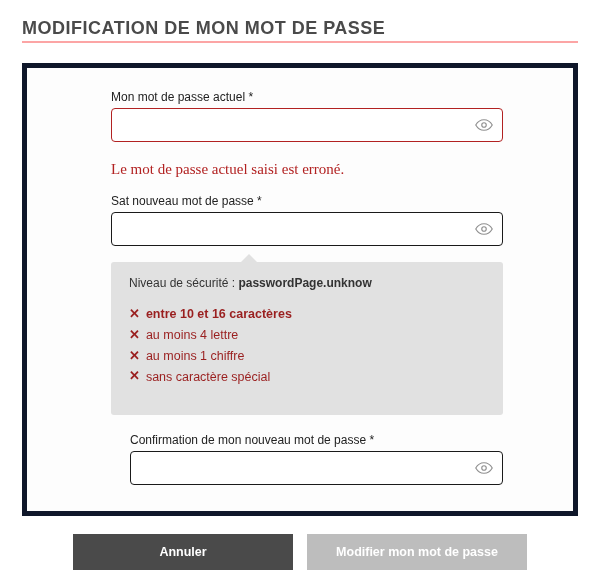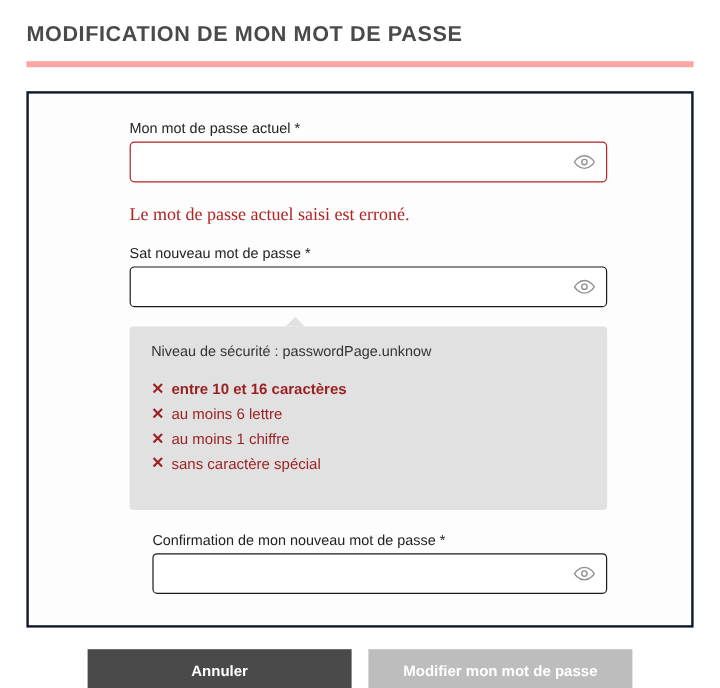--- a/index.html
+++ b/index.html
@@ -9,26 +9,26 @@
     color: #333;
     width: 600px;
     padding: 18px 22px 12px 22px;
   }
   .page-title {
     font-size: 18px;
     font-weight: 700;
     letter-spacing: 0.5px;
     color: #4a4a4a;
     text-transform: uppercase;
-    padding-bottom: 12px;
-    border-bottom: 5px solid #fca5a5;
+    padding-bottom: 2px;
+    border-bottom: 2px solid #fca5a5;
     margin-bottom: 20px;
   }
   .card {
-    border: 2px solid #0f172a;
+    border: 5px solid #0f172a;
     background: #fdfdfd;
     padding: 22px 70px 26px 84px;
     margin-bottom: 18px;
   }
   .field { margin-bottom: 16px; position: relative; }
   .field-label {
     font-size: 12px;
     color: #222;
     display: block;
     margin-bottom: 4px;
@@ -80,21 +80,21 @@
     left: 130px;
     border-left: 8px solid transparent;
     border-right: 8px solid transparent;
     border-bottom: 8px solid #e1e1e1;
   }
   .sec-title {
     font-size: 12px;
     color: #333;
     margin-bottom: 14px;
   }
-  .sec-title strong { font-weight: 400; }
+  .sec-title strong { font-weight: 700; }
   .rules { margin-bottom: 14px; }
   .rule {
     font-size: 12.5px;
     color: #9a1f1f;
     line-height: 1.6;
     display: flex;
     align-items: center;
     gap: 6px;
   }
   .rule-icon {
@@ -163,21 +163,21 @@
     <div class="sec-title">
       <span>Niveau de sécurité : </span><strong>passwordPage.unknow</strong>
     </div>
     <div class="rules">
       <div class="rule">
           <span class="rule-icon">✕</span>
           <strong>entre 10 et 16 caractères</strong>
         </div>
       <div class="rule">
           <span class="rule-icon">✕</span>
-          <span>au moins 6 lettre</span>
+          <span>au moins 4 lettre</span>
         </div>
       <div class="rule">
           <span class="rule-icon">✕</span>
           <span>au moins 1 chiffre</span>
         </div>
       <div class="rule">
           <span class="rule-icon">✕</span>
           <span>sans caractère spécial</span>
         </div>
     </div>

